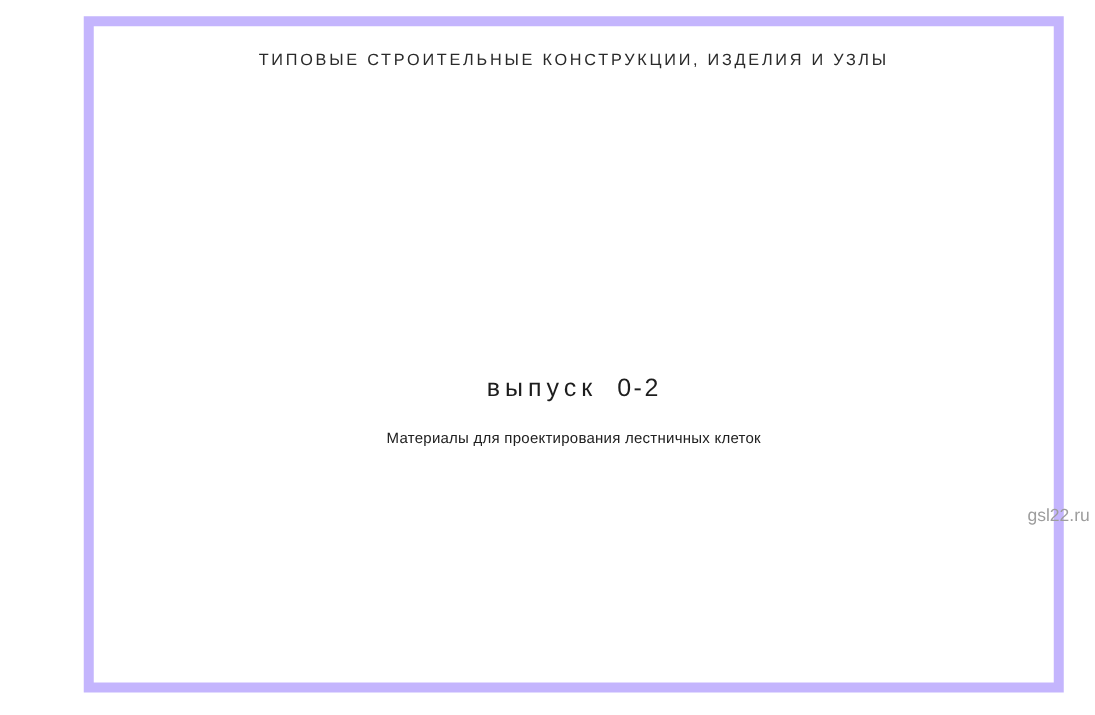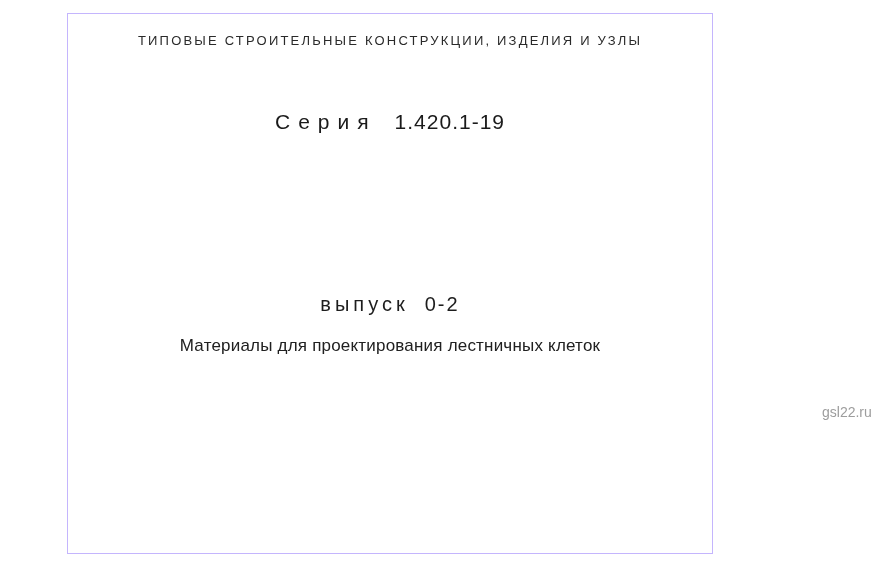--- a/index.html
+++ b/index.html
@@ -6,22 +6,22 @@
   html, body {
     width: 876px; height: 572px;
     background: #ffffff;
     font-family: "Liberation Sans", "DejaVu Sans", sans-serif;
     overflow: hidden;
     position: relative;
   }
   .sheet {
     position: absolute;
     left: 67px; top: 13px;
-    width: 646px; height: 541px;
-    border: 1px solid #c4b5fd;
+    width: 784px; height: 541px;
+    border: 8px solid #c4b5fd;
     background: #ffffff;
   }
   .txt {
     position: absolute;
     left: 0; right: 0;
     text-align: center;
     color: #1f1f1f;
     white-space: nowrap;
   }
   .header-line {
@@ -57,21 +57,21 @@
   .issue-line {
     top: 279px;
     font-size: 20px;
     font-weight: 500;
     color: #1d1d1d;
   }
   .issue-label { letter-spacing: 4px; margin-right: 16px; }
   .issue-number { letter-spacing: 2px; }
   .subtitle-line {
     top: 322px;
-    font-size: 17px;
+    font-size: 12px;
     font-weight: 500;
     letter-spacing: 0.2px;
     color: #202020;
   }
   .watermark {
     position: absolute;
     left: 822px; top: 404px;
     font-size: 14px;
     color: #9d9d9d;
     letter-spacing: 0;
@@ -79,23 +79,20 @@
     background: transparent;
   }
 </style>
 </head>
 <body>
 
 <div class="sheet">
 
   <div class="txt header-line">ТИПОВЫЕ СТРОИТЕЛЬНЫЕ КОНСТРУКЦИИ, ИЗДЕЛИЯ И УЗЛЫ</div>
 
-  <div class="txt series-line">
-    <span class="series-label">Серия</span><span class="series-number">1.420.1-19</span>
-  </div>
 
 
   <div class="txt issue-line">
     <span class="issue-label">выпуск</span><span class="issue-number">0-2</span>
   </div>
 
   <div class="txt subtitle-line">Материалы для проектирования лестничных клеток</div>
 
 </div>
 

